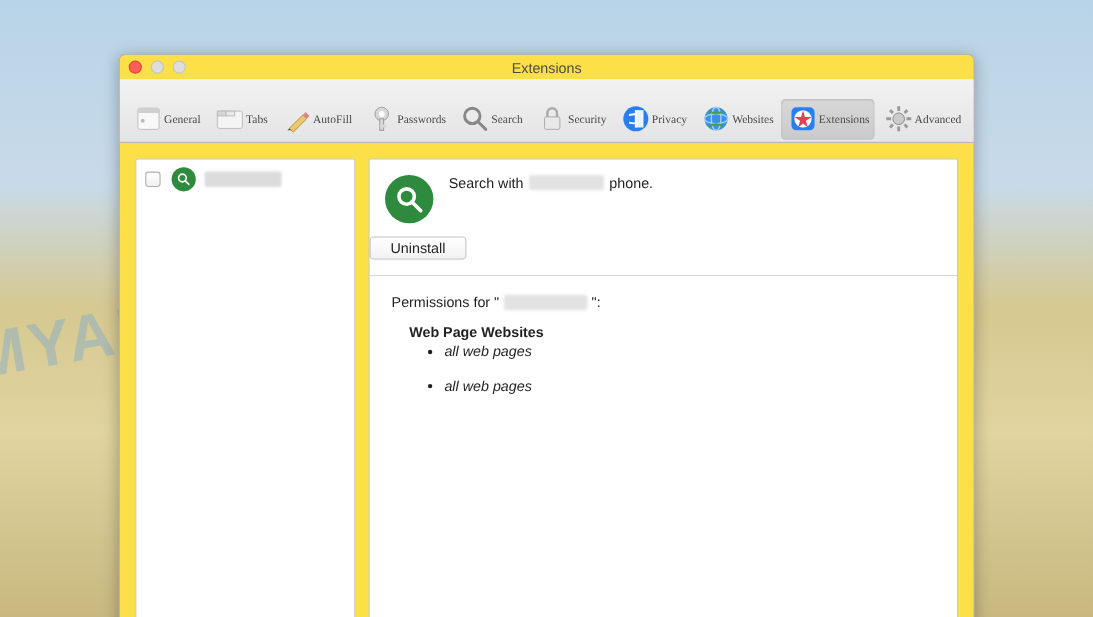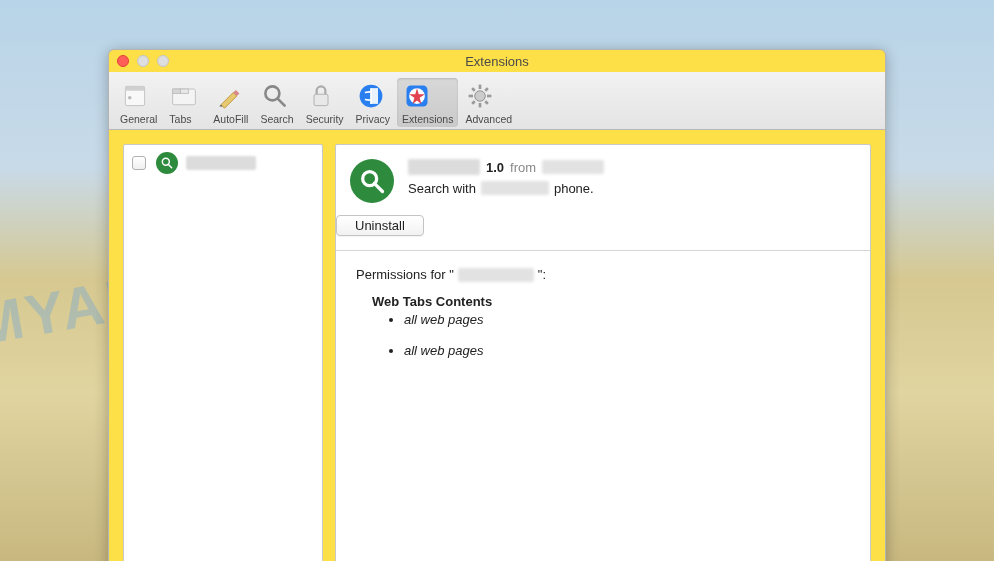--- a/index.html
+++ b/index.html
@@ -54,25 +54,26 @@
   .toolbar {
     height: 58px;
     border-bottom: 1px solid #b8b8b8;
     display: flex;
     align-items: flex-end;
     padding: 0 6px 2px 6px;
     gap: 2px;
     background: linear-gradient(#f2f2f2,#e4e4e4);
   }
   .tool-item {
-    display: flex; flex-direction: column; align-items: flex-start;
+    display: flex; align-items: center;
     padding: 3px 5px 2px 5px;
     border-radius: 4px;
     font-size: 10.5px; color:#4a4a4a;
     min-width: 42px;
+    font-family: Liberation Serif, serif;
   }
   .tool-item.selected {
     background: linear-gradient(#d8d8d8,#cacaca);
     box-shadow: inset 0 1px 2px rgba(0,0,0,0.15);
   }
   .tool-icon {
     width: 30px; height: 30px;
     display:flex; align-items:center; justify-content:center;
     margin-bottom: 2px;
   }
@@ -202,20 +203,31 @@
             <path d="M8 26 L22 12 L26 16 L12 30 Z" fill="#e8c870" stroke="#b89030"></path>
             <path d="M22 12 L25 9 L29 13 L26 16 Z" fill="#d88888"></path>
             <path d="M6 28 L8 26 L10 28 Z" fill="#555"></path>
           </svg>
       </div>
       <span>AutoFill</span>
     </div>
     <div class="tool-item">
       <div class="tool-icon">
         <svg viewBox="0 0 32 32">
+            <circle cx="16" cy="11" r="7" fill="#d8d8d8" stroke="#999"></circle>
+            <circle cx="16" cy="11" r="3" fill="#fff"></circle>
+            <rect x="14" y="16" width="4" height="12" fill="#d8d8d8" stroke="#999"></rect>
+            <rect x="14" y="22" width="7" height="3" fill="#d8d8d8"></rect>
+          </svg>
+      </div>
+      <span>Passwords</span>
+    </div>
+    <div class="tool-item">
+      <div class="tool-icon">
+        <svg viewBox="0 0 32 32">
             <circle cx="13" cy="13" r="8" fill="none" stroke="#888" stroke-width="3"></circle>
             <line x1="19" y1="19" x2="27" y2="27" stroke="#888" stroke-width="3" stroke-linecap="round"></line>
           </svg>
       </div>
       <span>Search</span>
     </div>
     <div class="tool-item">
       <div class="tool-icon">
         <svg viewBox="0 0 32 32">
             <rect x="8" y="14" width="16" height="13" rx="2" fill="#e8e8e8" stroke="#aaa"></rect>
@@ -226,20 +238,31 @@
     </div>
     <div class="tool-item">
       <div class="tool-icon">
         <svg viewBox="0 0 32 32">
             <circle cx="16" cy="16" r="13" fill="#2a7ff0"></circle>
             <path d="M16 7 v18 M9 12 l7 -1 M9 20 l7 1" stroke="#fff" stroke-width="2" fill="none"></path>
             <rect x="16" y="7" width="8" height="18" fill="#fff" opacity="0.9"></rect>
           </svg>
       </div>
       <span>Privacy</span>
+    </div>
+    <div class="tool-item">
+      <div class="tool-icon">
+        <svg viewBox="0 0 32 32">
+            <circle cx="16" cy="16" r="12" fill="#3a8fe8"></circle>
+            <ellipse cx="16" cy="16" rx="12" ry="5" fill="none" stroke="#9fd0ff" stroke-width="1.5"></ellipse>
+            <ellipse cx="16" cy="16" rx="5" ry="12" fill="none" stroke="#9fd0ff" stroke-width="1.5"></ellipse>
+            <path d="M8 8 c5 3 11 3 16 0 M8 24 c5 -3 11 -3 16 0" stroke="#4a9f4a" stroke-width="2" fill="none"></path>
+          </svg>
+      </div>
+      <span>Websites</span>
     </div>
     <div class="tool-item selected">
       <div class="tool-icon">
         <svg viewBox="0 0 32 32">
             <rect x="4" y="4" width="24" height="24" rx="5" fill="#2a7ff0"></rect>
             <circle cx="16" cy="16" r="9" fill="#fff"></circle>
             <path d="M16 7 L18 14 L25 14 L19 18 L21 25 L16 21 L11 25 L13 18 L7 14 L14 14 Z" fill="#e04050"></path>
           </svg>
       </div>
       <span>Extensions</span>
@@ -280,46 +303,40 @@
 
     <div class="details">
       <div class="details-top">
         <div class="big-icon">
           <svg viewBox="0 0 24 24">
               <circle cx="10" cy="10" r="6" fill="none" stroke="#fff" stroke-width="2.8"></circle>
               <line x1="14" y1="14" x2="21" y2="21" stroke="#fff" stroke-width="2.8" stroke-linecap="round"></line>
             </svg>
         </div>
         <div class="details-top-text">
-          <div class="name-line">
-            <div class="name-blur"></div>
-            <span class="version">1.0</span>
-            <span class="from-text">from</span>
-            <span class="from-blur"></span>
-          </div>
           <div class="desc-line">
             <span>Search with</span>
             <span class="desc-blur"></span>
             <span>phone.</span>
           </div>
         </div>
       </div>
       <div class="uninstall-row">
         <button class="mac-button">Uninstall</button>
       </div>
       <div class="divider"></div>
       <div class="perms">
         <div class="perms-title">
           <span>Permissions for "</span>
           <span class="blur"></span>
           <span>":</span>
         </div>
 
         <div class="perm-section">
-          <div class="perm-heading">Web Tabs Contents</div>
+          <div class="perm-heading">Web Page Websites</div>
           <ul class="perm-list">
             <li>all web pages</li>
           </ul>
         </div>
 
         <div class="perm-section">
           <ul class="perm-list">
             <li>all web pages</li>
           </ul>
         </div>

